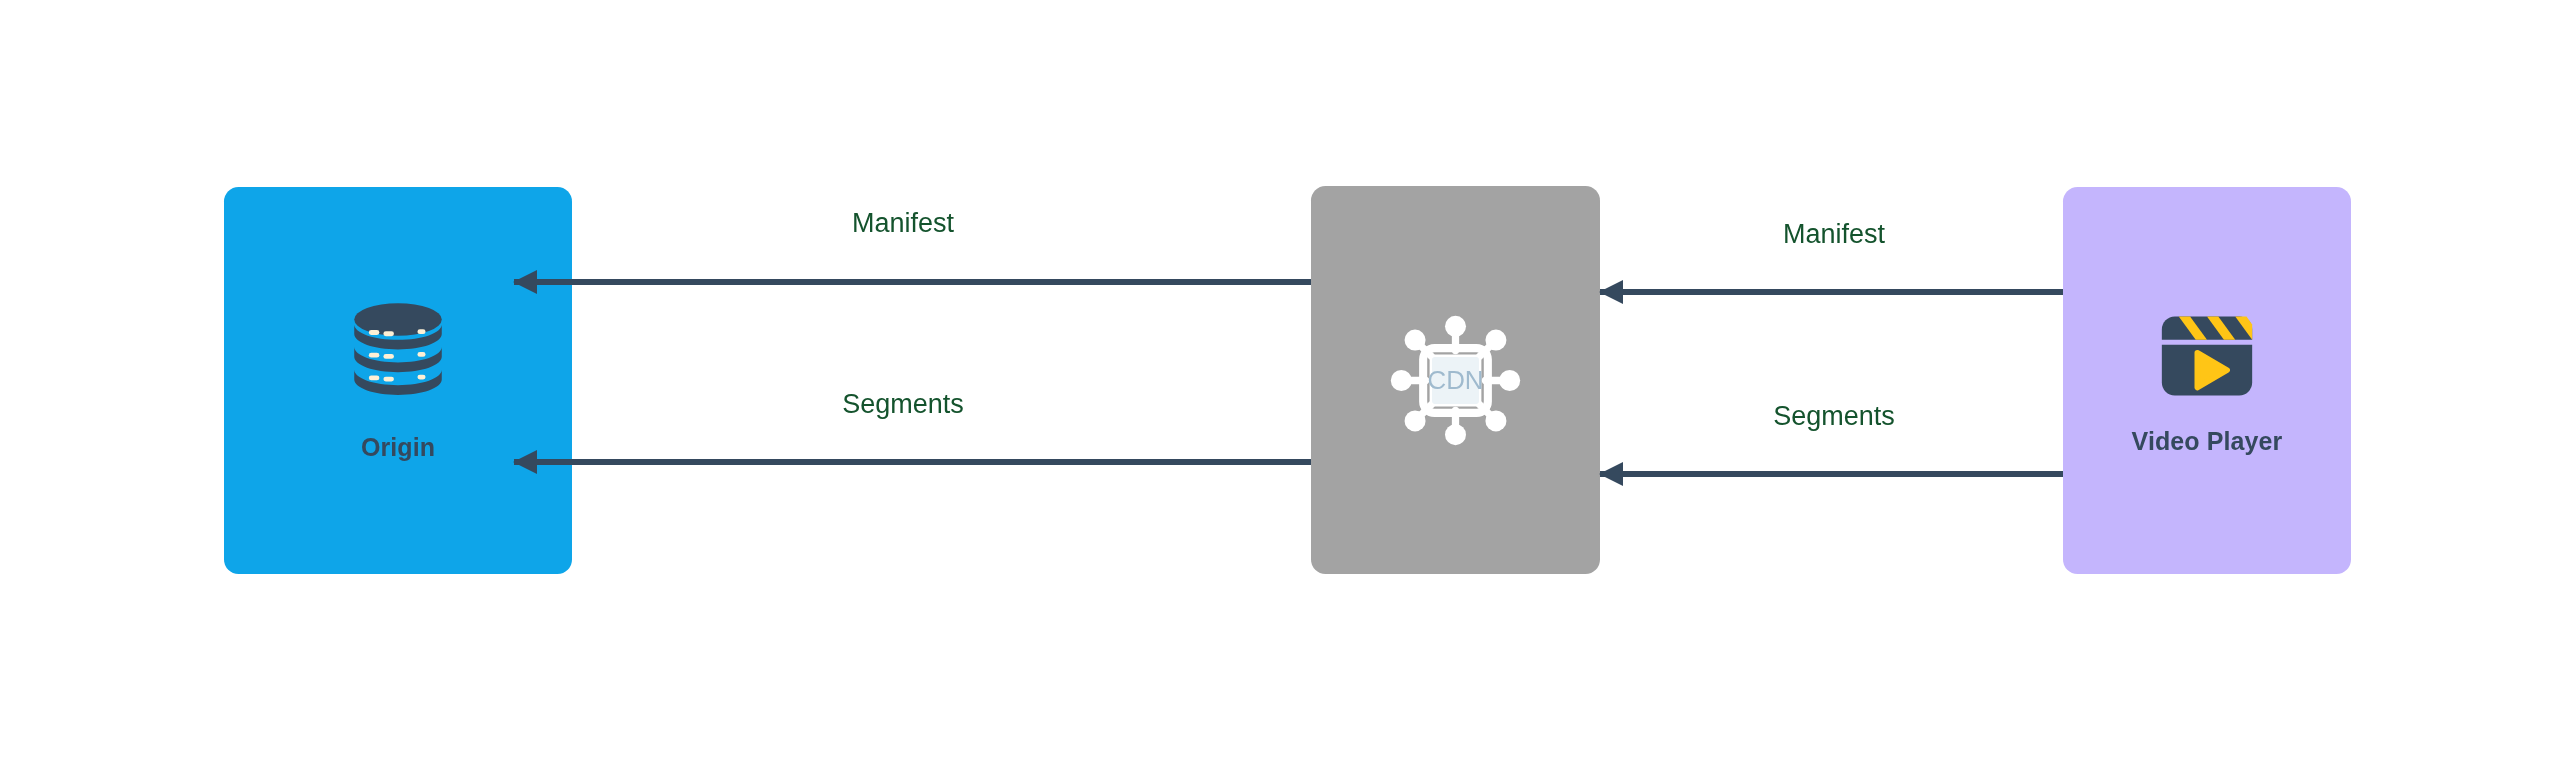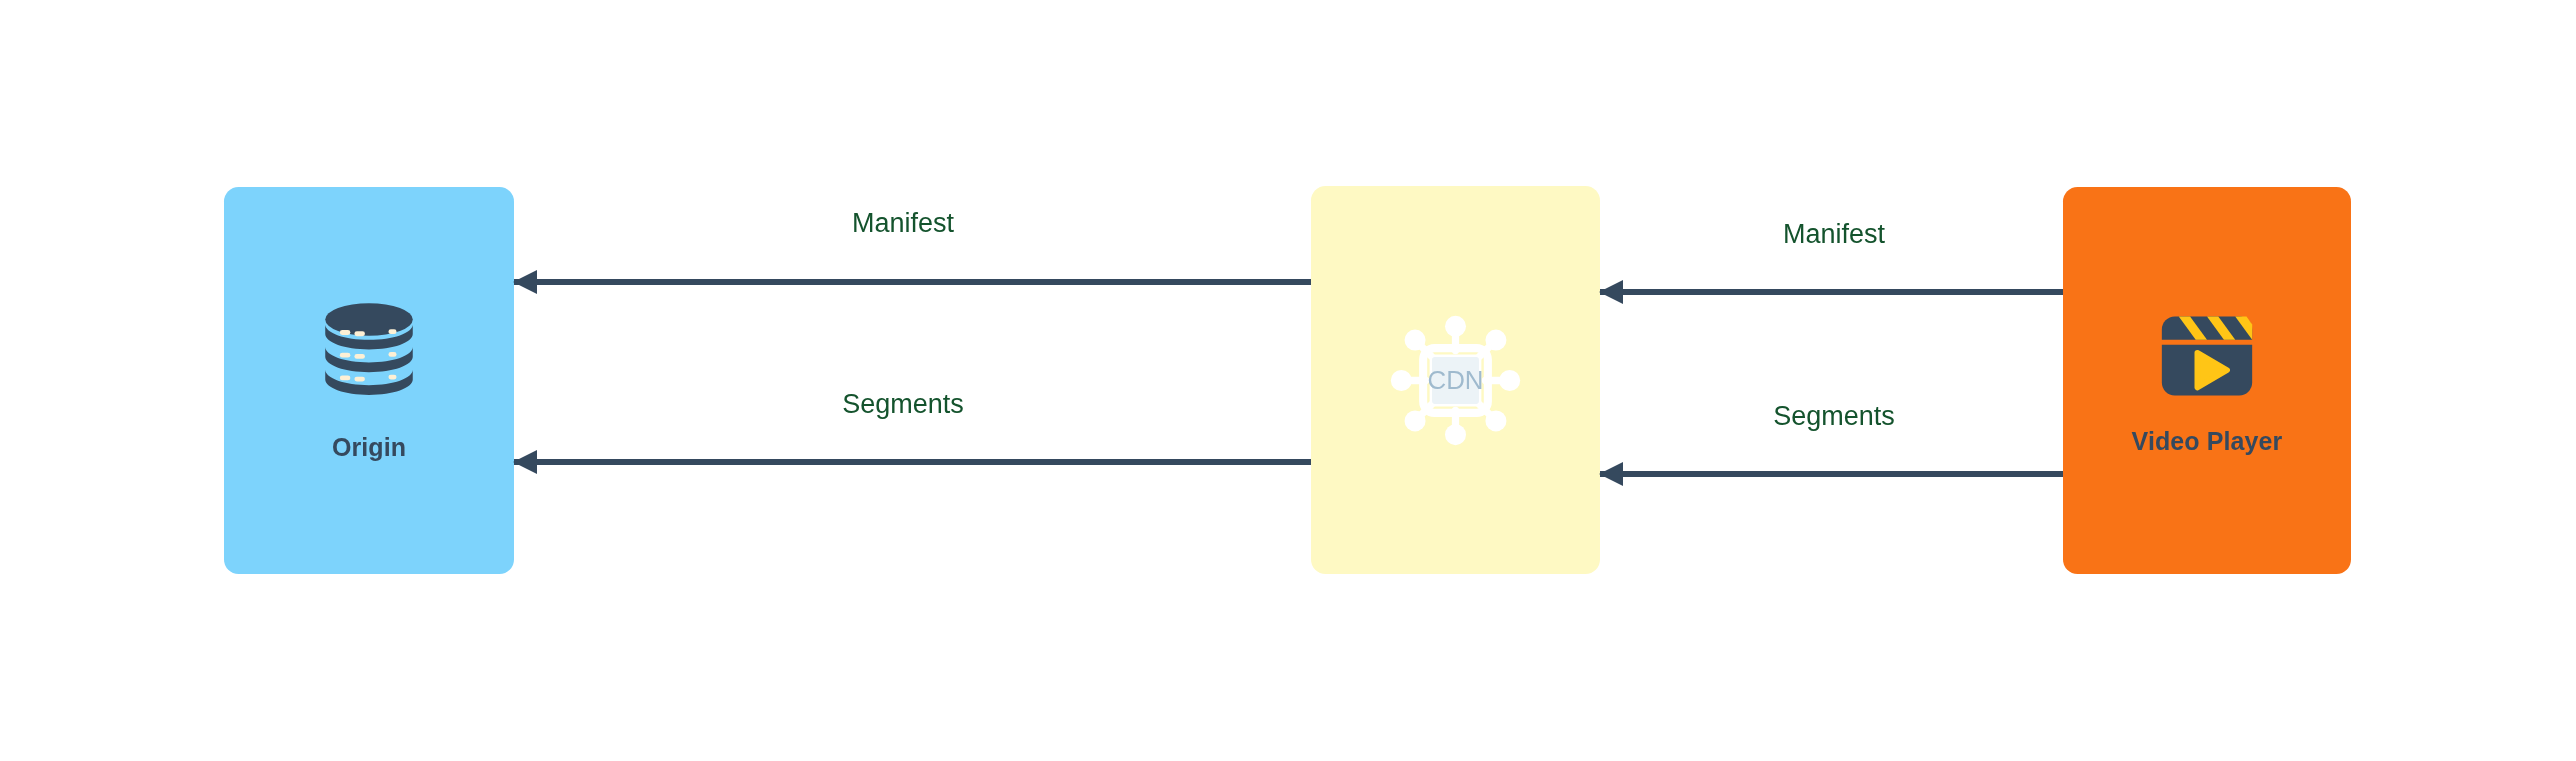--- a/index.html
+++ b/index.html
@@ -38,32 +38,32 @@
     font-size: 25px;
     font-weight: 600;
     letter-spacing: 0.1px;
     color: #35495E;
     white-space: nowrap;
     text-align: center;
   }
 
   #node-origin {
     left: 224px;  top: 187px;
-    width: 290px; height: 387px;
-    background: #7dd3fc;
+    width: 348px; height: 387px;
+    background: #0ea5e9;
   }
   #node-cdn {
     left: 1311px; top: 186px;
     width: 289px; height: 388px;
-    background: #fef9c3;
+    background: #a3a3a3;
   }
   #node-player {
     left: 2063px; top: 187px;
     width: 288px; height: 387px;
-    background: #f97316;
+    background: #c4b5fd;
   }
 
   
   .edge {
     position: absolute;
     height: 0;
   }
   .edge-line {
     position: absolute;
     left: 0;

